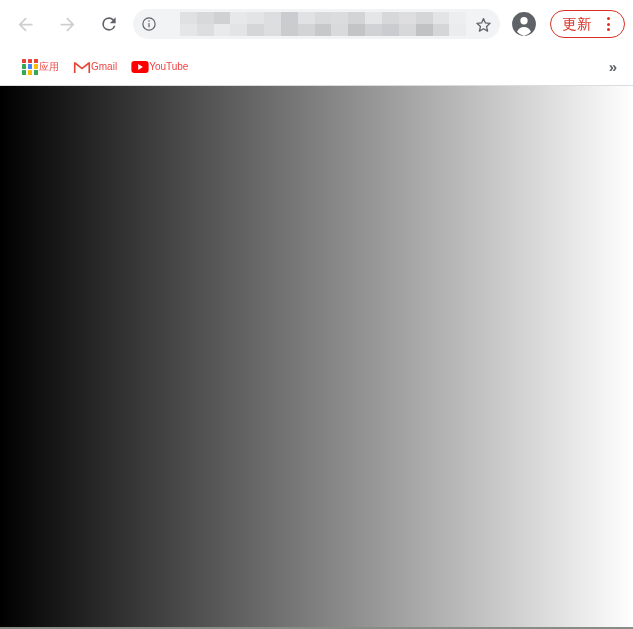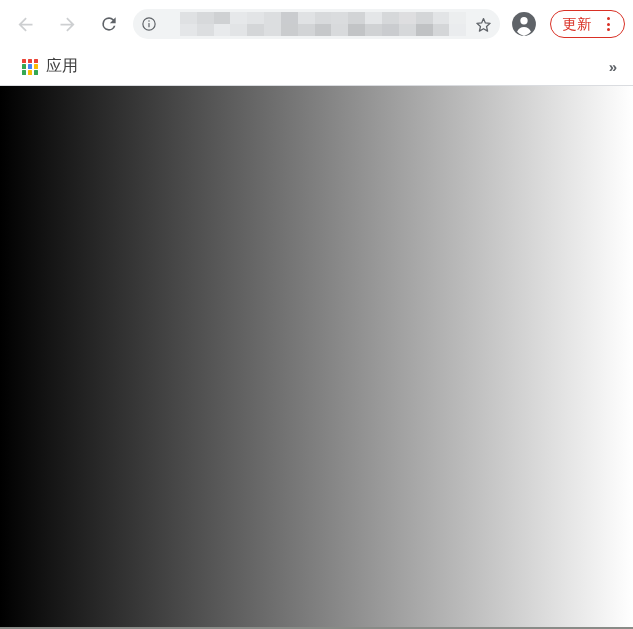--- a/index.html
+++ b/index.html
@@ -177,23 +177,22 @@
   }
   .bm-ico {
     width: 18px;
     height: 18px;
     display: flex;
     align-items: center;
     justify-content: center;
     flex: 0 0 auto;
   }
   .bm-label {
-    font-size: 16px;
-    color: #404040;
-    margin-left: 7px;
+    font-size: 10px;
+    color: #ef4444;
     white-space: nowrap;
   }
   .bm-spacer { flex: 1 1 auto; }
   .overflow-chevron {
     font-size: 15px;
     color: #5f6368;
     padding: 0 10px;
     flex: 0 0 auto;
     font-weight: bold;
     line-height: 1;
@@ -345,21 +344,39 @@
             <b style="background:#4285f4"></b>
             <b style="background:#fbbc05"></b>
           <b style="background:#34a853"></b>
             <b style="background:#fbbc05"></b>
             <b style="background:#34a853"></b>
         </span>
       </span>
       <span class="bm-label">应用</span>
     </div>
 
-
+    <div class="bm">
+      <span class="bm-ico">
+        <svg width="18" height="14" viewBox="0 0 24 18">
+          <path d="M1.5 17V3.2L12 11.2 22.5 3.2V17" fill="#ffffff"></path>
+          <path d="M1.2 17V2.6l2.1.1L12 9.6l8.7-6.9 2.1-.1V17h-2.2V5.6L12 12.3 3.4 5.6V17z" fill="#ea4335"></path>
+        </svg>
+      </span>
+      <span class="bm-label">Gmail</span>
+    </div>
+
+    <div class="bm">
+      <span class="bm-ico">
+        <svg width="19" height="14" viewBox="0 0 24 17">
+          <rect x="0.5" y="0.5" width="23" height="16" rx="4" fill="#ff0000"></rect>
+          <path d="M9.6 4.6l6.2 3.9-6.2 3.9z" fill="#ffffff"></path>
+        </svg>
+      </span>
+      <span class="bm-label">YouTube</span>
+    </div>
 
 
 
     <div class="bm-spacer"></div>
 
     <div class="overflow-chevron">»</div>
   </div>
 
   <div class="page">
     <div class="gradient-canvas" id="gradient" style="background: linear-gradient(to right, rgb(0, 0, 0) 0%, rgb(255, 255, 255) 100%);"></div>

